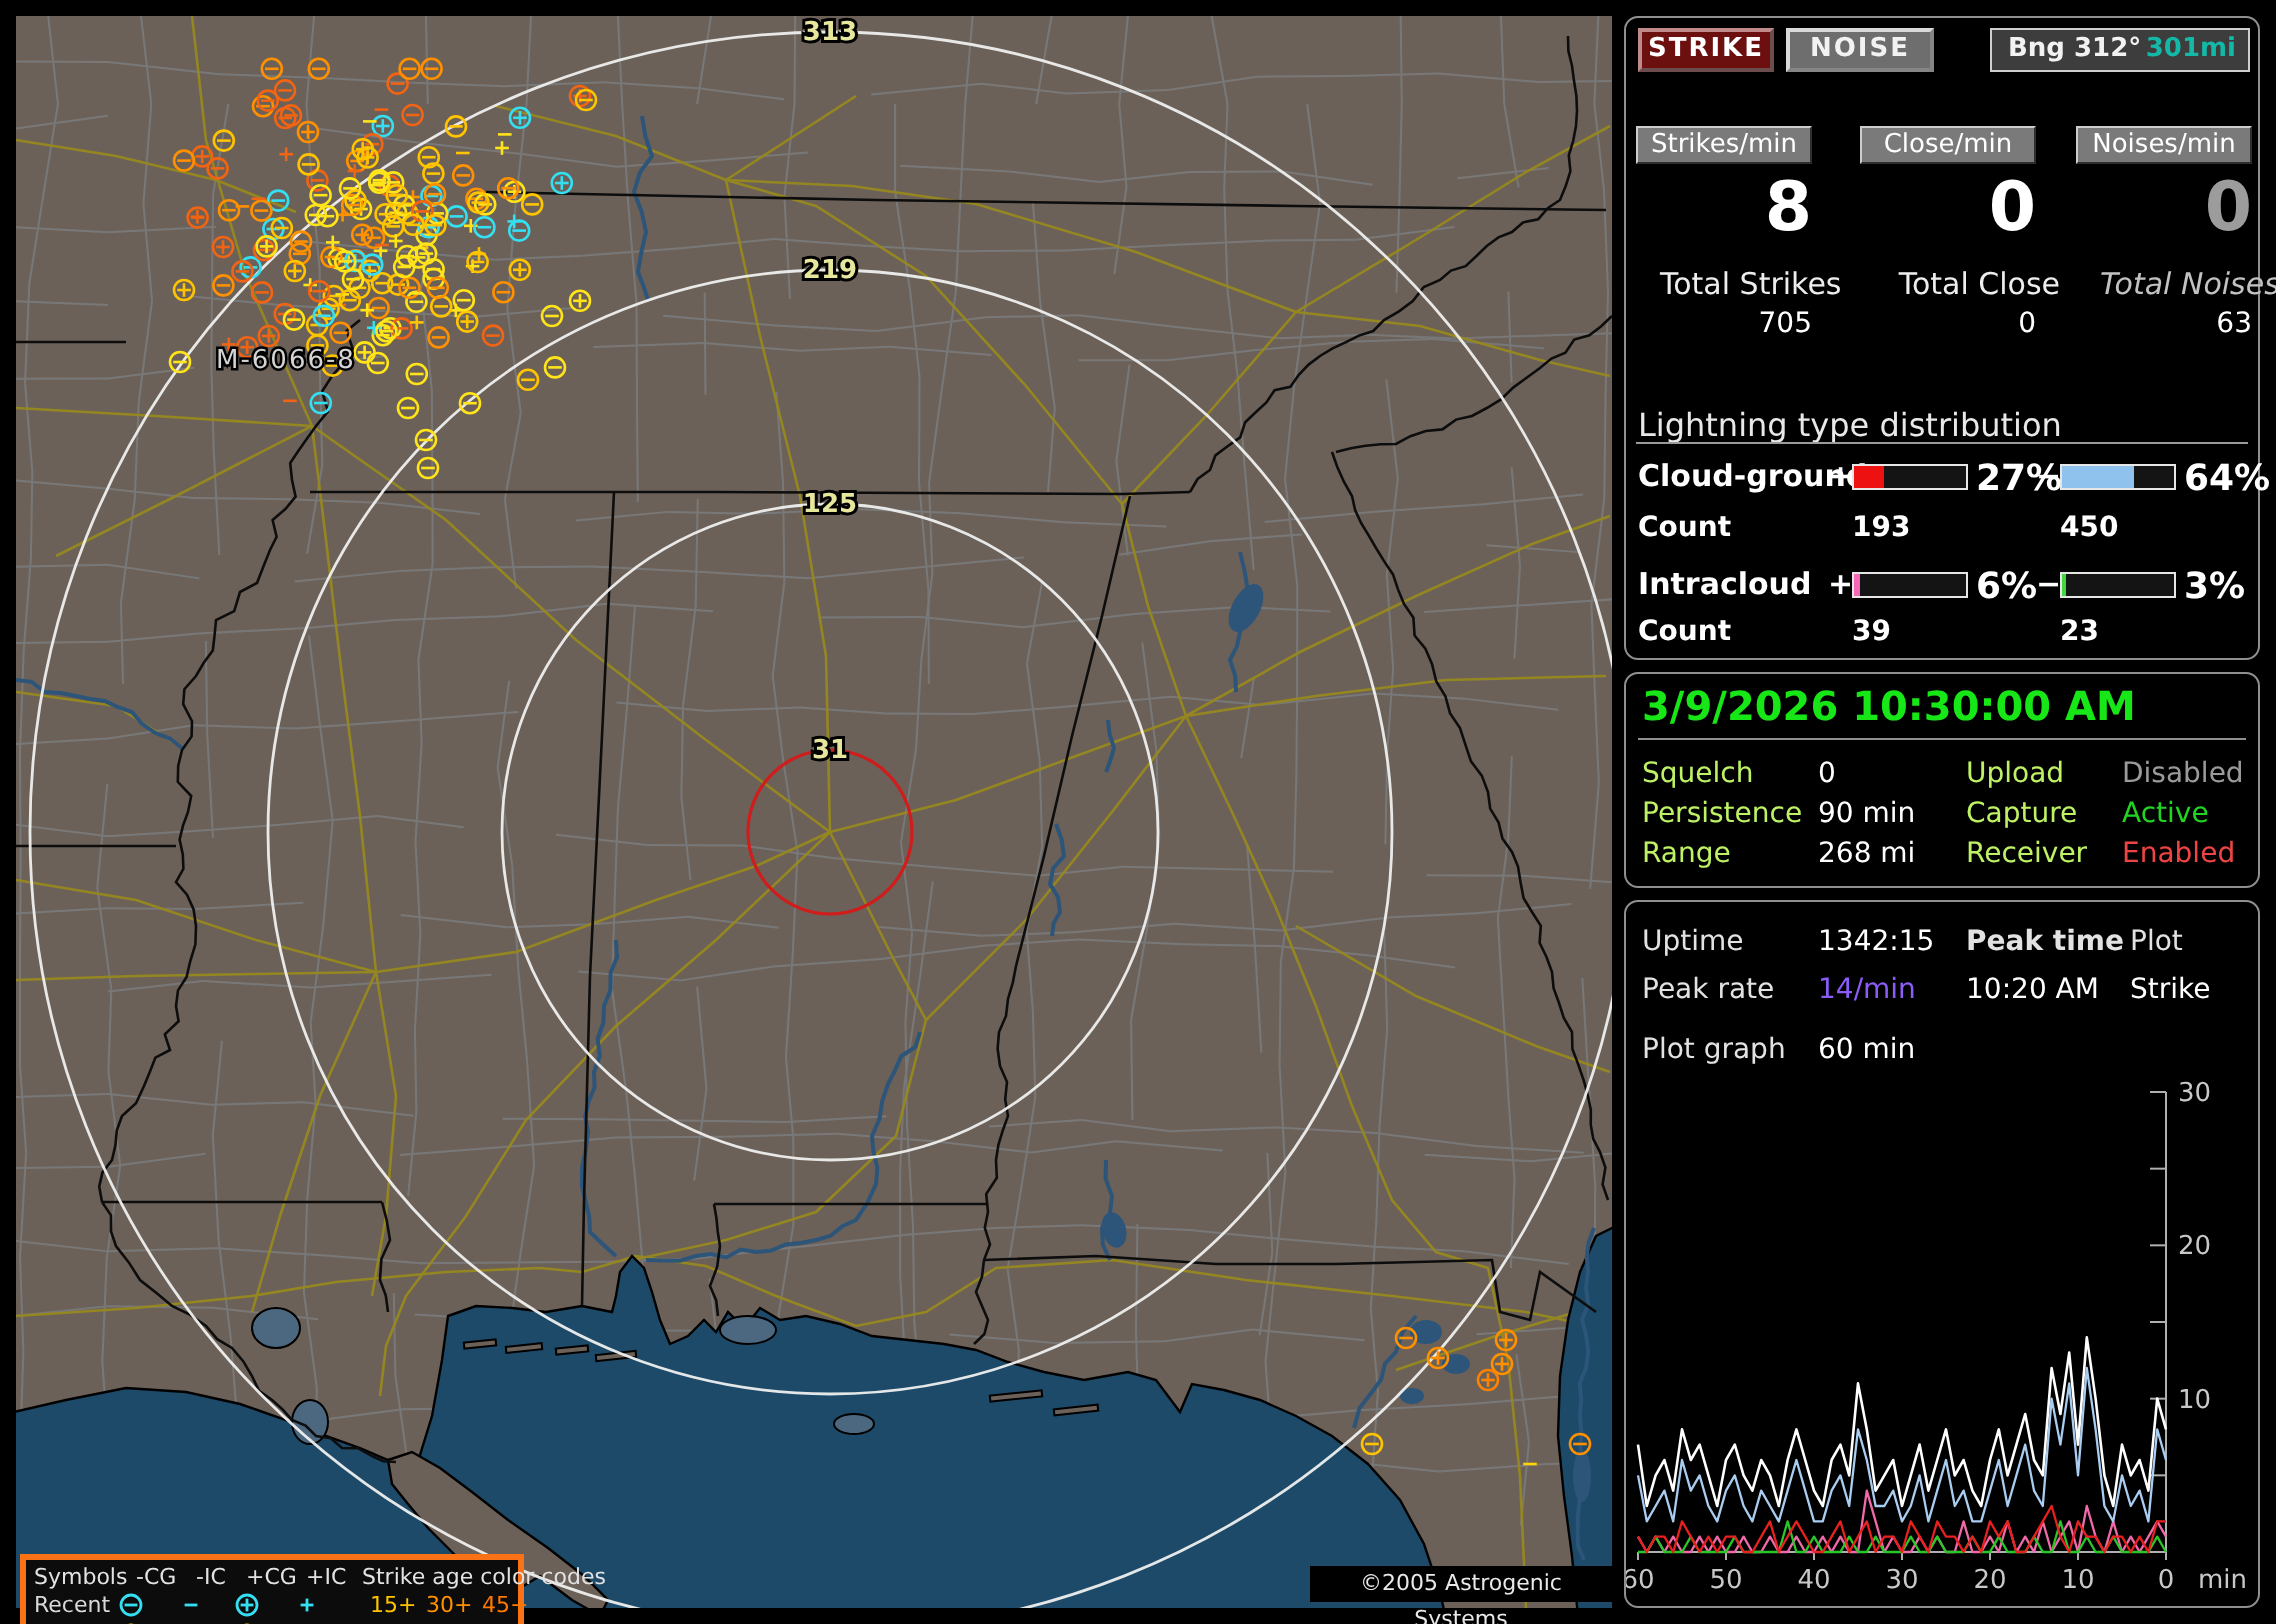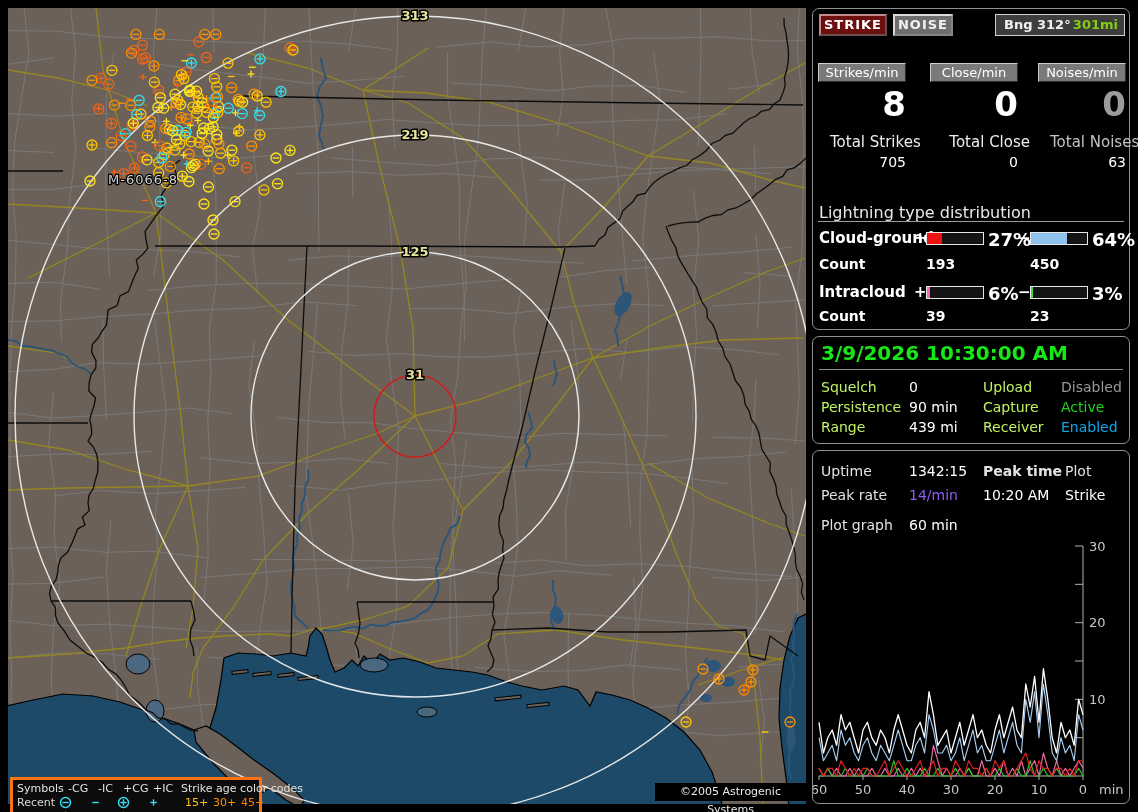--- a/index.html
+++ b/index.html
@@ -14,24 +14,24 @@
   #legend .hdr{color:#e2e2e2;}
   #legend span{position:absolute;white-space:nowrap;}
   #copyright{left:647px;top:775px;width:151px;height:18px;background:#000;color:#e9e9e9;font-size:11px;line-height:18px;text-align:center;}
   
   .panel{left:812px;width:318px;background:#000;border:1px solid #8f8f8f;border-radius:7px;box-sizing:border-box;}
   #panel-stats{top:8px;height:322px;}
   #panel-status{top:336px;height:108px;}
   #panel-session{top:450px;height:354px;}
   .btn{font-weight:bold;font-size:13px;text-align:center;line-height:18px;height:22px;box-sizing:border-box;letter-spacing:1px;}
   #btn-strike{left:6px;top:5px;width:68px;background:#6b0f0f;color:#fff;border:2px outset #c08a8a;}
-  #btn-noise{left:80px;top:5px;width:60px;background:#6e6e6e;color:#f2f2f2;border:2px outset #d9d9d9;}
+  #btn-noise{left:80px;top:5px;width:74px;background:#6e6e6e;color:#f2f2f2;border:2px outset #d9d9d9;}
   #bng-chip{left:182px;top:5px;width:130px;height:22px;background:#3d3d3d;border:1px solid #cfcfcf;box-sizing:border-box;font-size:13px;font-weight:bold;line-height:20px;}
   #bng-chip .b1{color:#f2f2f2;position:absolute;left:8px;}
-  #bng-chip .b2{color:#84cc16;position:absolute;right:6px;}
+  #bng-chip .b2{color:#14b8a6;position:absolute;right:6px;}
   .chip{height:19px;background:#7a7a7a;color:#fff;font-size:13px;text-align:center;line-height:17px;border-top:1px solid #cdcdcd;border-left:1px solid #cdcdcd;border-right:1px solid #2e2e2e;border-bottom:1px solid #2e2e2e;box-sizing:border-box;}
   .col{width:88px;text-align:right;}
   .rate{font-size:34px;font-weight:bold;color:#fff;line-height:1;padding-right:4px;}
   .rate.dim{color:#9c9c9c;}
   .tlabel{font-size:15px;color:#ededed;white-space:nowrap;margin-left:12px;}
   .tlabel.dim{color:#c2c2c2;}
   .tval{font-size:14px;color:#fff;padding-right:4px;}
   #dist-title{left:6px;top:194px;font-size:16px;color:#e8e8e8;}
   #dist-rule{left:5px;top:212px;width:306px;border-top:1px solid #9a9a9a;}
   .drow{height:16px;}
@@ -1518,21 +1518,21 @@
   <div class="chip abs" style="left:5px;top:54px;width:88px;">Strikes/min</div>
   <div class="chip abs" style="left:117px;top:54px;width:88px;">Close/min</div>
   <div class="chip abs" style="left:225px;top:54px;width:88px;">Noises/min</div>
 
   <div class="col rate abs" style="left:5px;top:78px;">8</div>
   <div class="col rate abs" style="left:117px;top:78px;">0</div>
   <div class="col rate dim abs" style="left:225px;top:78px;">0</div>
 
   <div class="col tlabel abs" style="left:5px;top:124px;">Total Strikes</div>
   <div class="col tlabel abs" style="left:117px;top:124px;">Total Close</div>
-  <div class="col tlabel dim abs" style="left:225px;top:124px;">Total Noises</div>
+  <div class="col tlabel dim abs" style="left:225px;top:124px;font-style:italic;">Total Noises</div>
 
   <div class="col tval abs" style="left:5px;top:145px;">705</div>
   <div class="col tval abs" style="left:117px;top:145px;">0</div>
   <div class="col tval abs" style="left:225px;top:145px;">63</div>
 
   <div id="dist-title" class="abs">Lightning type distribution</div>
   <div id="dist-rule" class="abs"></div>
 
   <div class="drow abs" style="left:0;top:220px;width:318px;">
     <span class="dlabel abs" style="left:6px;">Cloud-ground</span>
@@ -1574,27 +1574,27 @@
 </div>
 
 <div id="panel-status" class="panel abs">
   <div id="dt" class="abs">3/9/2026 10:30:00 AM</div>
   <div id="dt-rule" class="abs"></div>
   <div class="srow abs" style="left:8px;top:42px;">Squelch</div>
   <div class="srow sval abs" style="left:96px;top:42px;">0</div>
   <div class="srow abs" style="left:8px;top:62px;">Persistence</div>
   <div class="srow sval abs" style="left:96px;top:62px;">90 min</div>
   <div class="srow abs" style="left:8px;top:82px;">Range</div>
-  <div class="srow sval abs" style="left:96px;top:82px;">439 mi</div>
+  <div class="srow sval abs" style="left:96px;top:82px;">268 mi</div>
   <div class="srow abs" style="left:170px;top:42px;">Upload</div>
   <div class="srow abs" id="st0" style="left: 248px; top: 42px; color: rgb(154, 154, 154);">Disabled</div>
   <div class="srow abs" style="left:170px;top:62px;">Capture</div>
   <div class="srow abs" id="st1" style="left: 248px; top: 62px; color: rgb(33, 212, 33);">Active</div>
   <div class="srow abs" style="left:170px;top:82px;">Receiver</div>
-  <div class="srow abs" id="st2" style="left: 248px; top: 82px; color: #0ea5e9;">Enabled</div>
+  <div class="srow abs" id="st2" style="left: 248px; top: 82px; color: #ef4444;">Enabled</div>
 </div>
 
 <div id="panel-session" class="panel abs">
   <div class="serow abs" style="left:8px;top:12px;">Uptime</div>
   <div class="serow abs" style="left:96px;top:12px;color:#fff;">1342:15</div>
   <div class="serow abs" style="left:170px;top:12px;font-weight:bold;">Peak time</div>
   <div class="serow abs" style="left:252px;top:12px;">Plot</div>
   <div class="serow abs" style="left:8px;top:36px;">Peak rate</div>
   <div class="serow abs" style="left:96px;top:36px;color:#8b5cf6;">14/min</div>
   <div class="serow abs" style="left:170px;top:36px;color:#fff;">10:20 AM</div>

